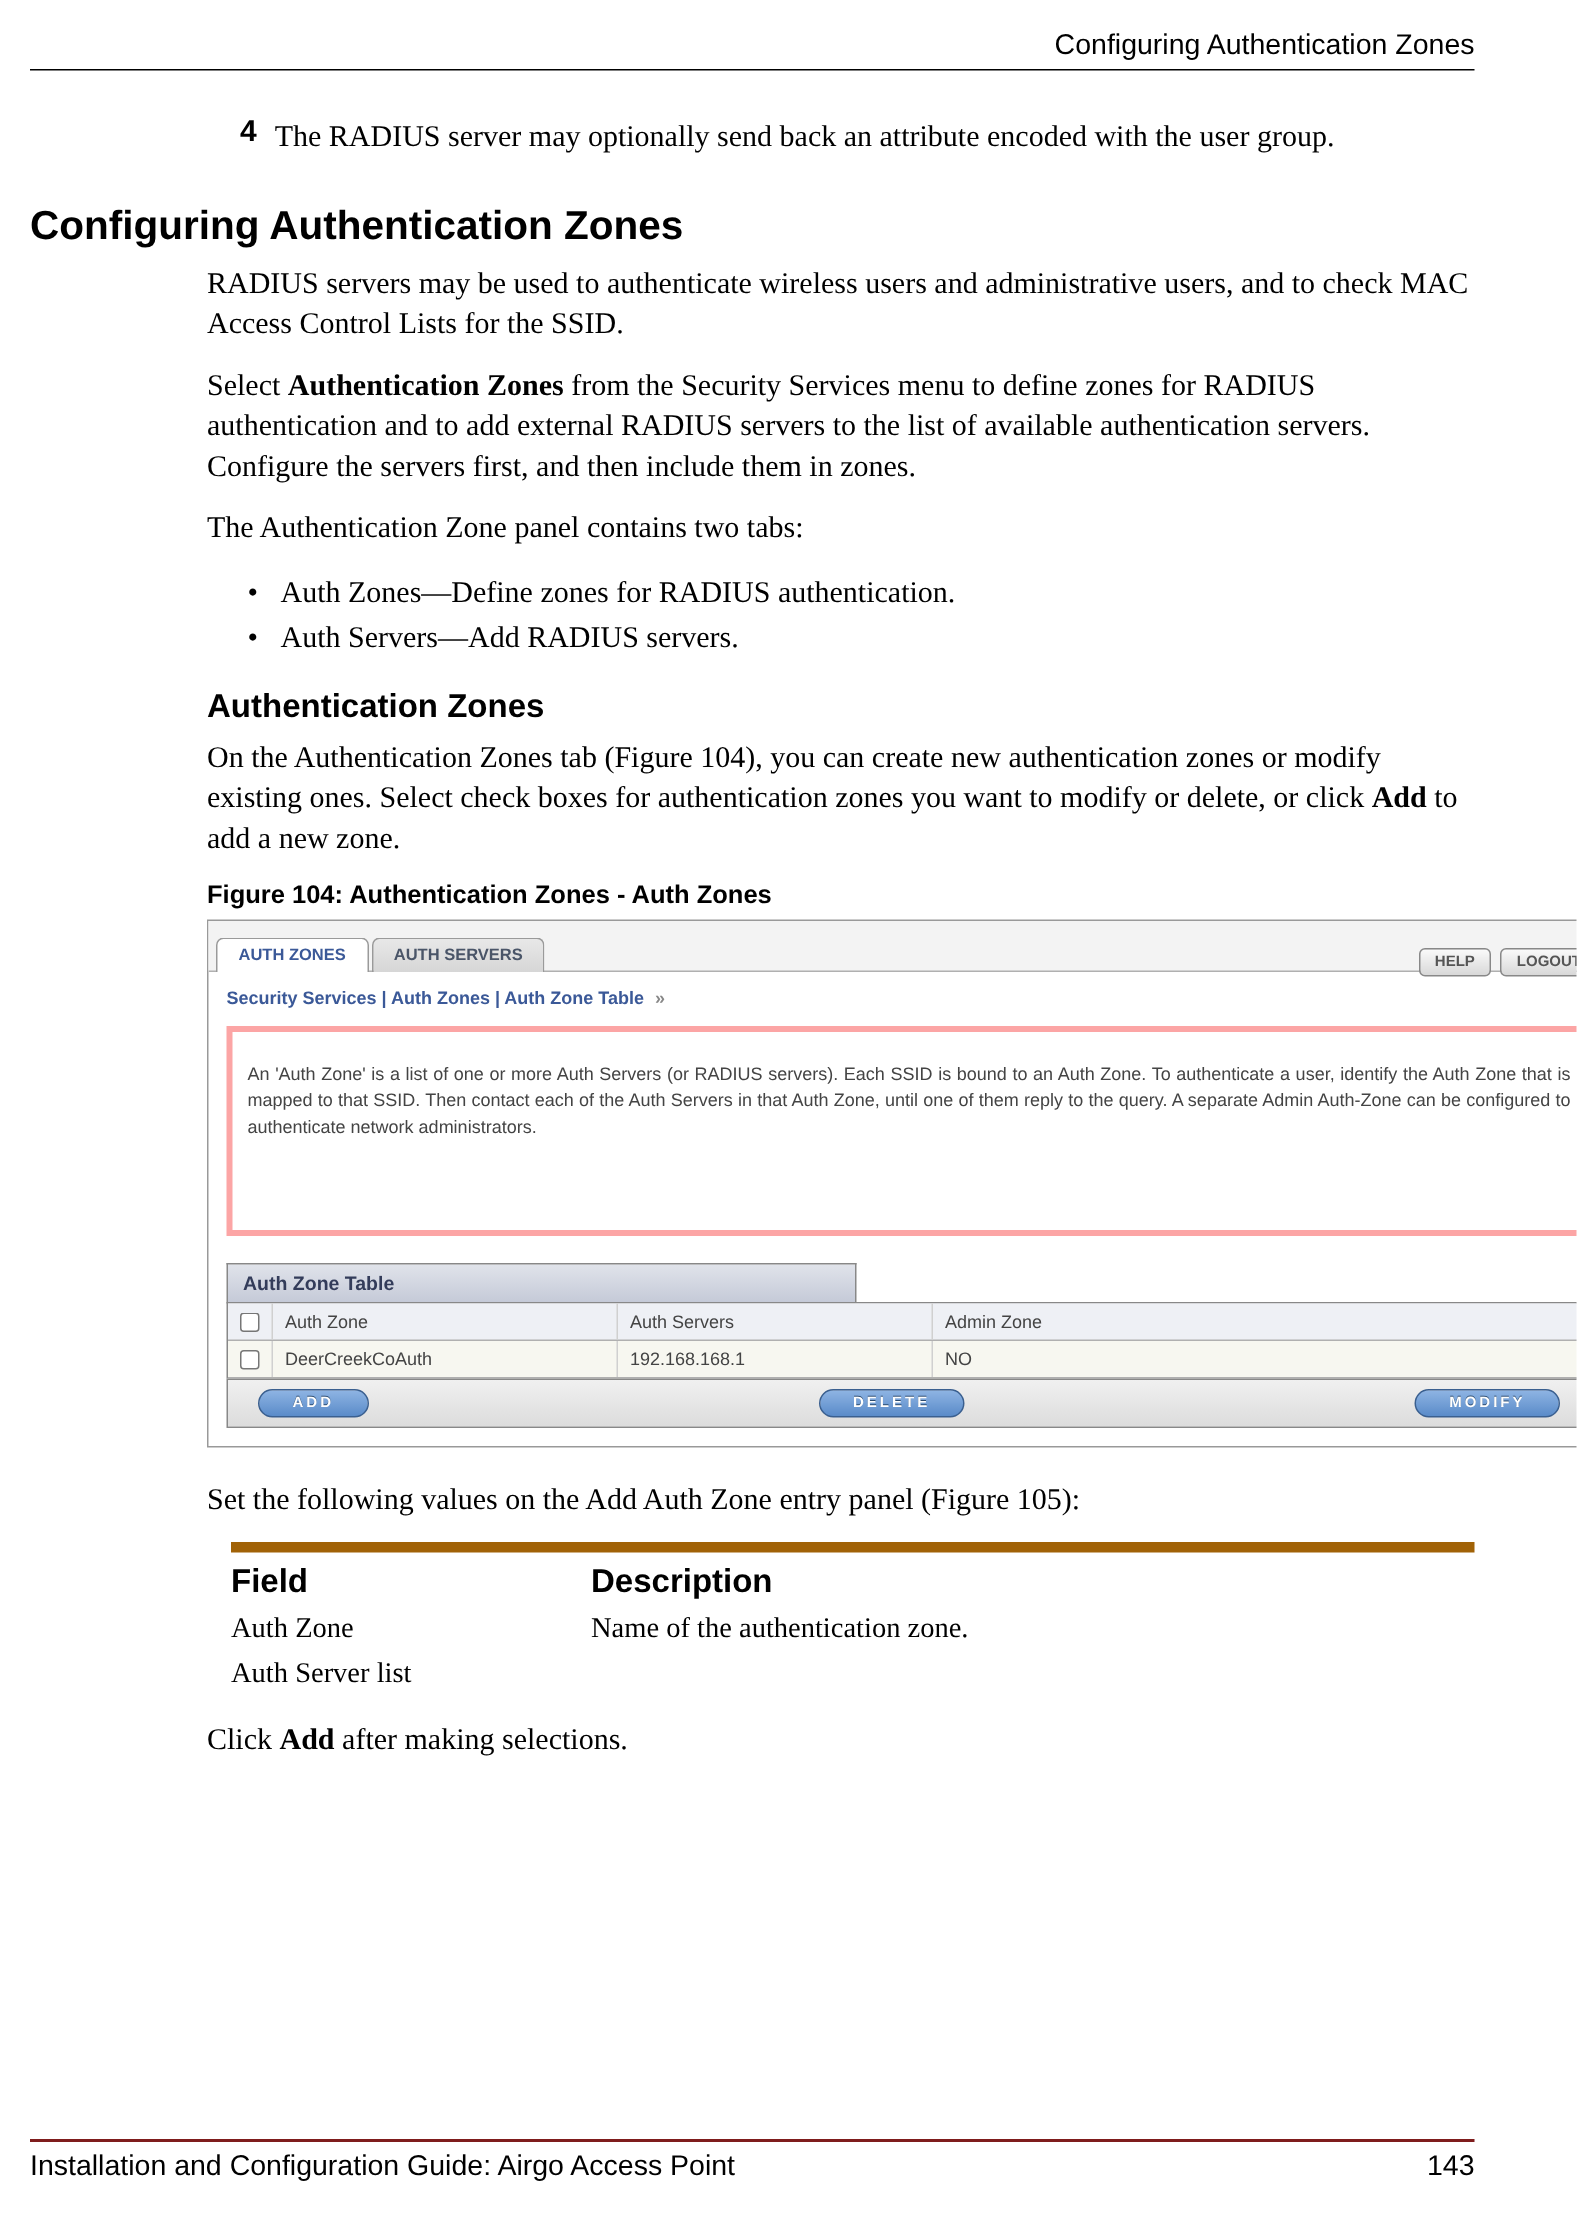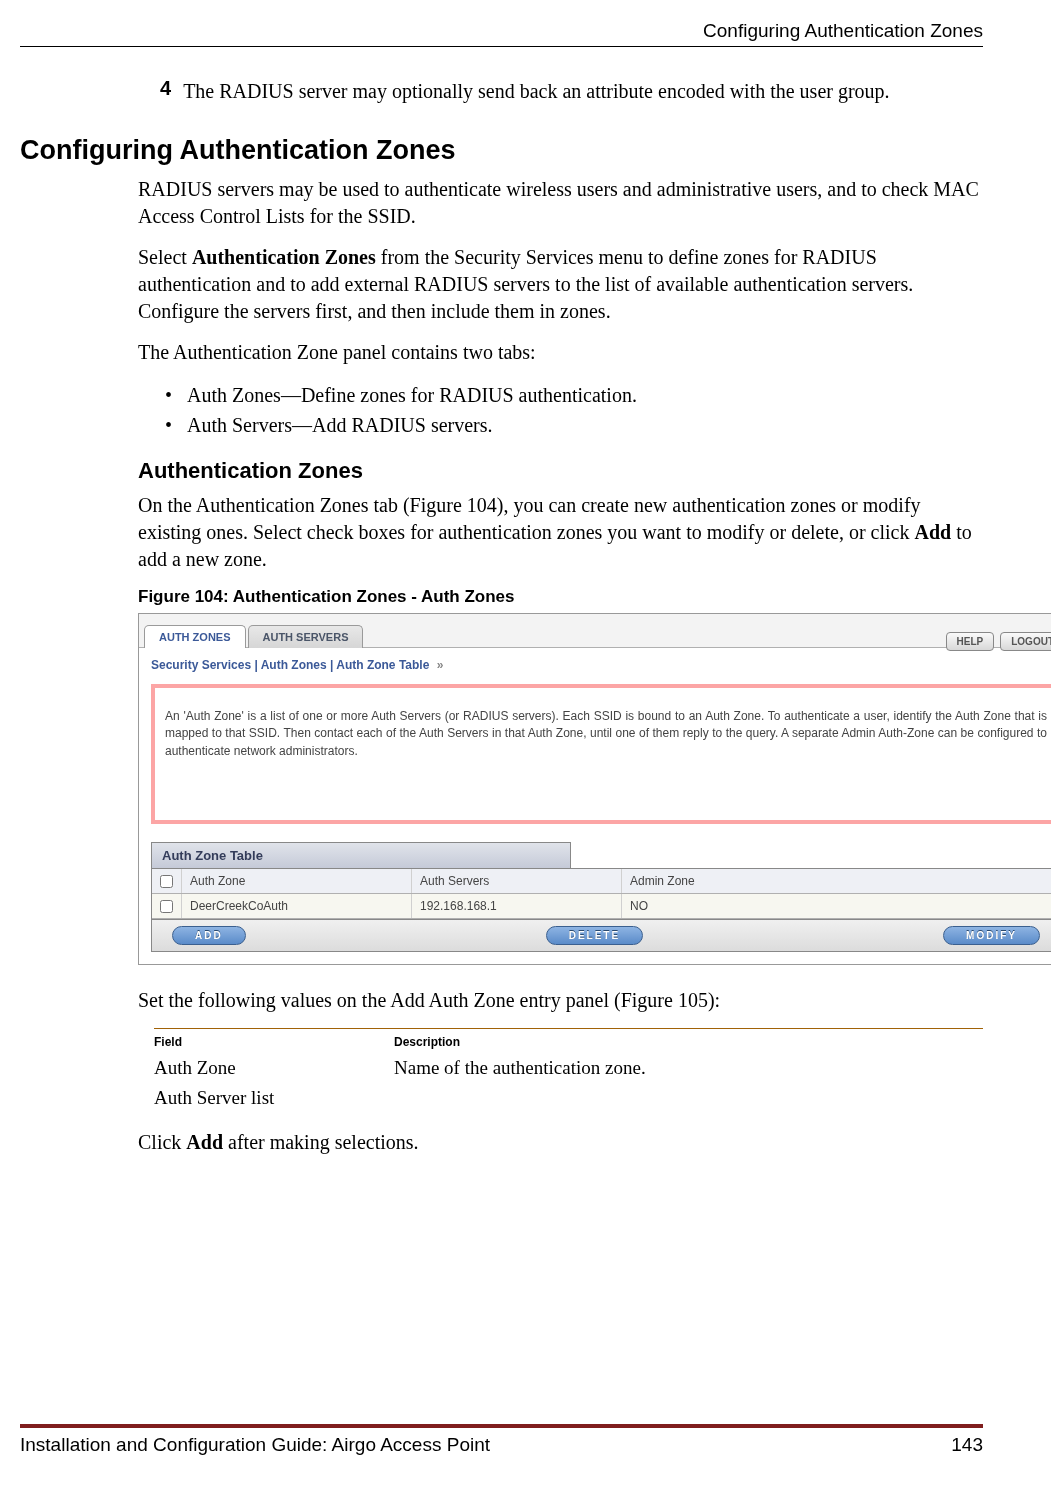--- a/index.html
+++ b/index.html
@@ -231,39 +231,39 @@
       text-shadow: 0 -1px 0 #2a4a6f;
     }
     .field-table {
       padding-left: 134px;
       margin-bottom: 16px;
     }
     .field-table-header {
       display: flex;
       font-family: Arial, Helvetica, sans-serif;
       font-weight: bold;
-      font-size: 12px;
-      border-top: 1px solid #a16207;
+      font-size: 22px;
+      border-top: 7px solid #a16207;
       padding-top: 6px;
       padding-bottom: 4px;
       justify-content: center;
     }
     .field-table-row {
       display: flex;
       font-size: 19px;
       padding: 4px 0;
     }
     .field-col-1 { width: 240px; }
     .field-col-2 { flex: 1; }
     .footer {
       position: absolute;
       bottom: 36px;
       left: 20px;
       right: 68px;
-      border-top: 4px solid #7f1d1d;
+      border-top: 2px solid #7f1d1d;
       padding-top: 6px;
       display: flex;
       justify-content: space-between;
       font-size: 19px;
     }
     .footer-left {
       font-family: Arial, Helvetica, sans-serif;
     }
     .footer-right {
       font-family: Arial, Helvetica, sans-serif;

